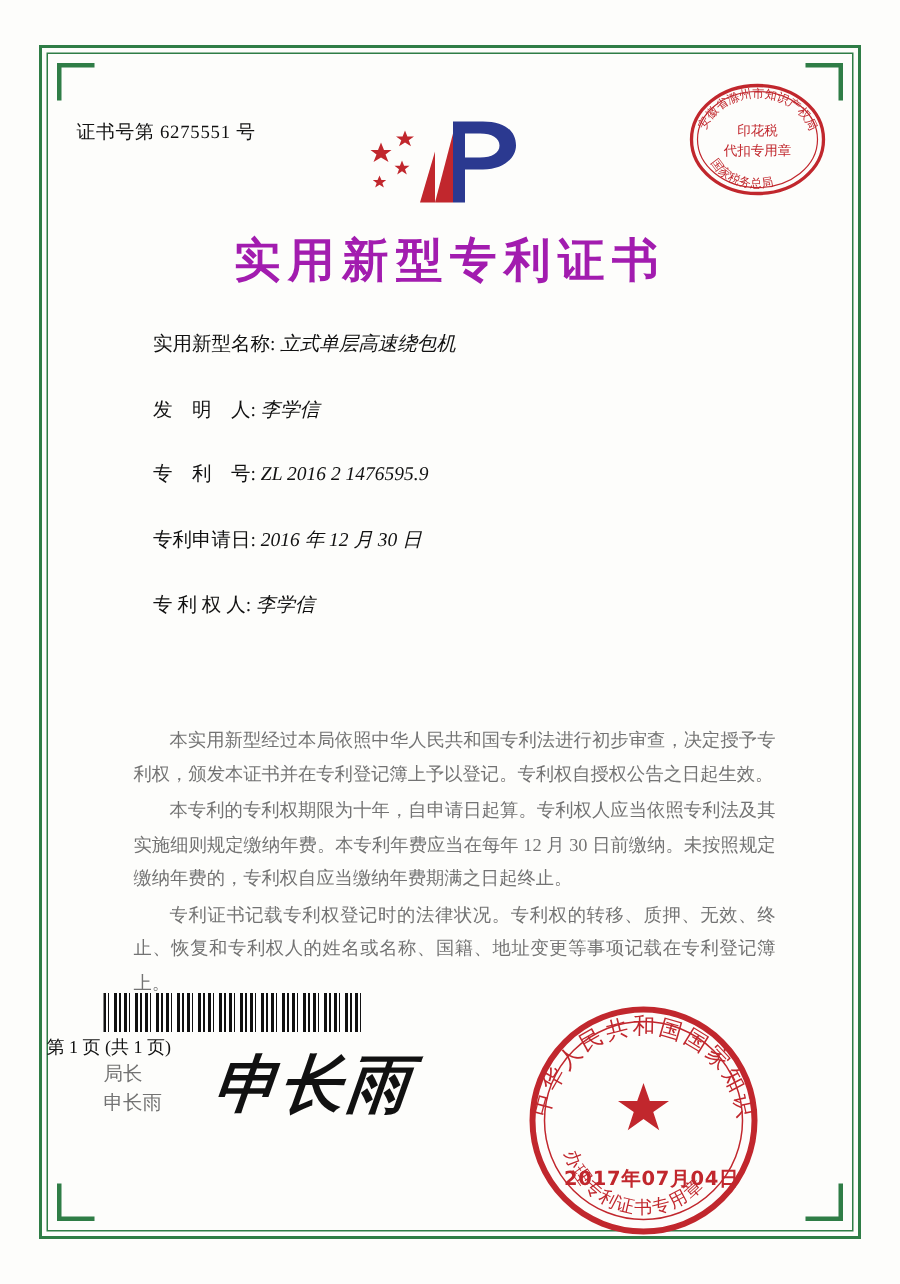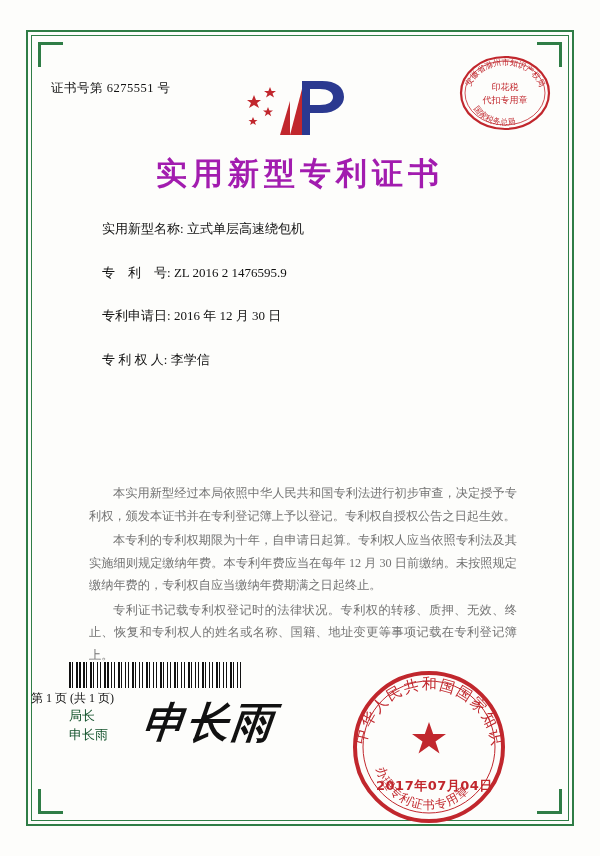--- a/index.html
+++ b/index.html
@@ -122,20 +122,21 @@
     white-space: nowrap;
   }
   .field-label {
     display: inline-block;
     color: #111;
     margin-left: 11px;
   }
   .field-value {
     display: inline-block;
     color: #111;
+    font-style: italic;
   }
 
   
   .paragraphs {
     position: absolute;
     left: 58px;
     top: 447px;
     width: 428px;
     font-size: 12.2px;
     line-height: 1.85;
@@ -162,21 +163,21 @@
         #111 10.5px, #111 11.5px, #fff 11.5px, #fff 14px);
   }
 
   
   .sig-block {
     position: absolute;
     left: 38px;
     top: 672px;
     font-size: 13px;
     line-height: 1.45;
-    color: #14532d;
+    color: #737373;
   }
   .sig-script {
     position: absolute;
     left: 112px;
     top: 660px;
     font-size: 42px;
     font-family: "DejaVu Serif", "Liberation Serif", serif;
     font-style: italic;
     font-weight: bold;
     letter-spacing: 2px;
@@ -260,20 +261,24 @@
         <text x="48" y="58" text-anchor="middle" font-size="9" fill="#c1272d" font-family="DejaVu Sans, sans-serif">代扣专用章</text>
       </svg>
     </div>
 
     <div class="title">实用新型专利证书</div>
 
     <div class="fields">
       <div class="field-row">
         <span class="field-label">实用新型名称:</span>
         <span class="field-value">立式单层高速绕包机</span>
+      </div>
+      <div class="field-row">
+        <span class="field-label">发　明　人:</span>
+        <span class="field-value">李学信</span>
       </div>
       <div class="field-row">
         <span class="field-label">专　利　号:</span>
         <span class="field-value">ZL 2016 2 1476595.9</span>
       </div>
       <div class="field-row">
         <span class="field-label">专利申请日:</span>
         <span class="field-value">2016 年 12 月 30 日</span>
       </div>
       <div class="field-row">

